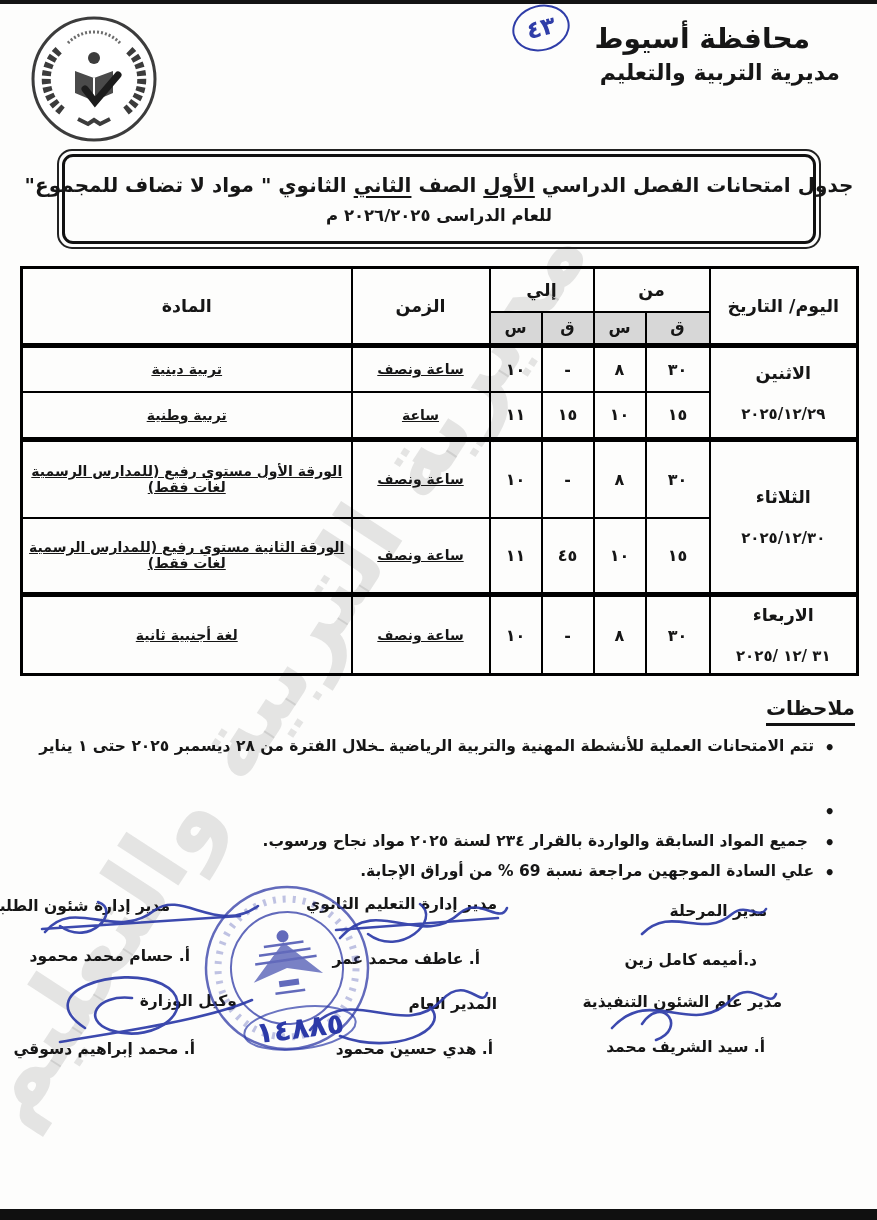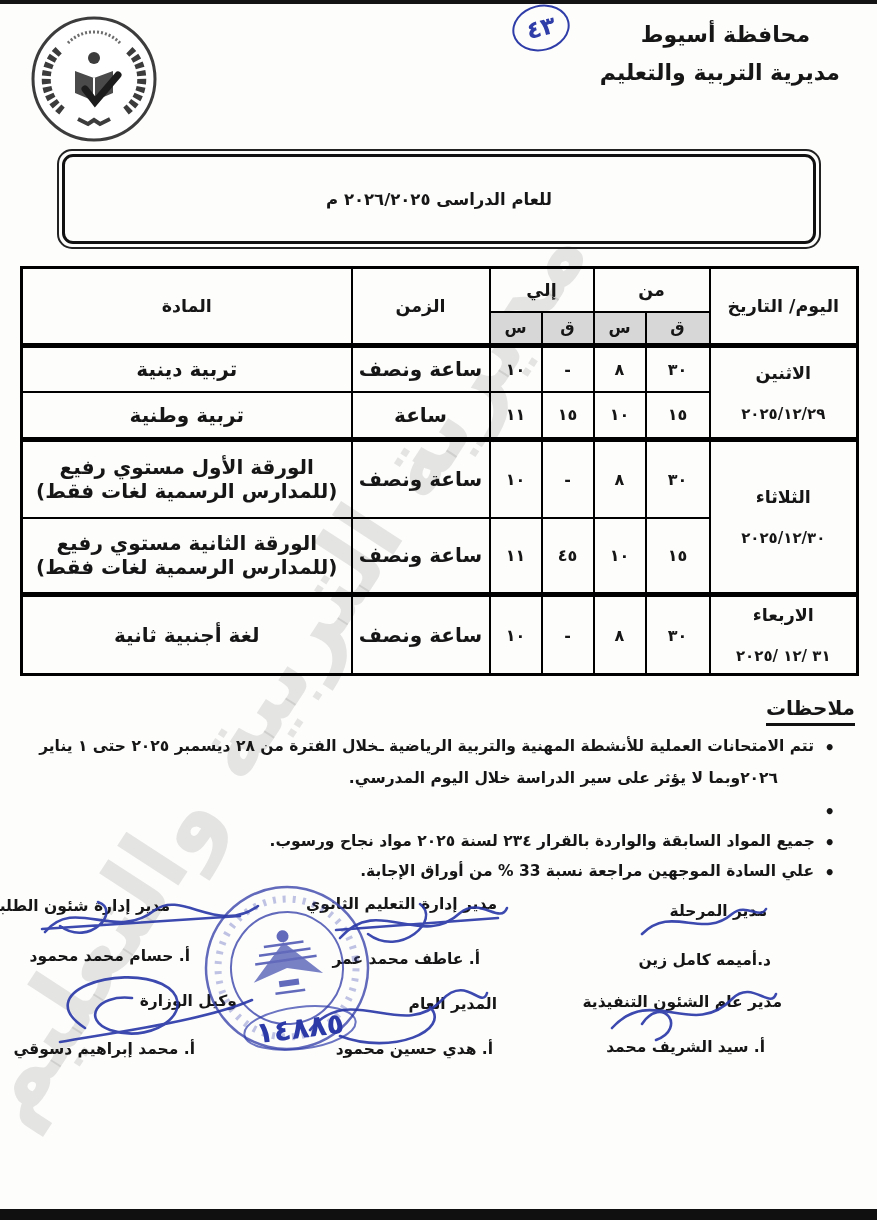--- a/index.html
+++ b/index.html
@@ -7,21 +7,21 @@
   body { font-family:"DejaVu Sans", sans-serif; }
   .page {
     position:relative; width:877px; height:1220px; background:#fdfdfc;
     overflow:hidden; direction:rtl; color:#161616;
   }
   .edge-top { position:absolute; top:0; left:0; width:877px; height:4px; background:#141414; z-index:9; }
   .edge-bottom { position:absolute; bottom:0; left:0; width:877px; height:11px; background:#101010; z-index:9; }
 
   
   .org-line { position:absolute; font-weight:bold; white-space:nowrap; z-index:3; }
-  .org-line1 { top:22px; right:67px; font-size:22px; }
+  .org-line1 { top:22px; right:67px; font-size:28px; }
   .org-line2 { top:60px; right:37px; font-size:22px; }
   .org-line3 { top:100px; right:14px; font-size:15.5px; }
   .circled-number {
     position:absolute; top:5px; left:512px; width:58px; height:46px;
     border:2.5px solid #2f3da8; border-radius:50%;
     display:flex; align-items:center; justify-content:center;
     color:#2f3da8; font-size:24px; font-weight:bold;
     transform:rotate(-14deg); z-index:3;
   }
   .logo { position:absolute; top:13px; left:28px; z-index:3; }
@@ -58,40 +58,40 @@
   table.exam { border:3.5px solid #000; }
   th.hsub { background:#d7d7d7; font-size:16px; height:34px; }
   thead th { font-size:17.5px; }
   tr.hrow1 { height:44px; }
   tr.r-mon1 { height:46px; } tr.r-mon2 { height:48px; }
   tr.r-tue1 { height:78px; } tr.r-tue2 { height:77px; }
   tr.r-wed  { height:80px; }
   tr.grp td { border-top:5px solid #000; }
   tbody tr:first-child td { border-top:5px solid #000; }
   td.c-num { font-size:16px; }
-  td.c-dur, td.c-subj { font-size:20px; }
+  td.c-dur, td.c-subj { font-size:14px;text-decoration:underline; }
   td.c-day { font-size:17px; }
   .day-name { font-size:17.5px; }
   .day-date { font-size:15px; margin-top:22px; }
 
   
   .notes-heading {
     position:absolute; top:696px; right:22px; font-size:20px; font-weight:bold;
     border-bottom:3px solid #111; padding-bottom:3px; z-index:3; white-space:nowrap;
   }
   .note-bullet { position:absolute; font-size:17px; font-weight:bold; z-index:3; }
   .note-text { position:absolute; font-size:15.5px; font-weight:bold; white-space:nowrap; z-index:3; }
   .nb1 { top:738px; right:42px; } .nt1a { top:737px; right:63px; } .nt1b { top:769px; right:99px; }
   .nb2 { top:802px; right:42px; } .nt2 { top:801px; right:63px; }
-  .nb3 { top:833px; right:42px; } .nt3 { top:832px; right:62px;margin-left:44px; }
+  .nb3 { top:833px; right:42px; } .nt3 { top:832px; right:69px;margin-left:44px; }
   .nb4 { top:863px; right:42px; } .nt4 { top:862px; right:63px; }
 
   
   .sig-title, .sig-name { position:absolute; font-weight:bold; font-size:15.5px; white-space:nowrap; z-index:3; }
-  .sg0t { top:902px;  right:110px; } .sg0n { top:951px;  right:106px; }
+  .sg0t { top:902px;  right:110px; } .sg0n { top:951px;  right:120px; }
   .sg1t { top:993px;  right:95px;  } .sg1n { top:1038px; right:112px; }
   .sg2t { top:895px;  right:380px; } .sg2n { top:950px;  right:397px; }
   .sg3t { top:995px;  right:380px; } .sg3n { top:1040px; right:384px; }
   .sg4t { top:897px;  right:707px; } .sg4n { top:947px;  right:687px; }
   .sg5t { top:992px;  right:640px; } .sg5n { top:1040px; right:682px; }
 
   .ink-overlay { position:absolute; top:880px; left:0; width:877px; height:340px; z-index:4; pointer-events:none; }
 </style>
 </head>
 <body>
@@ -113,20 +113,23 @@
     <path d="M40,30 A36,36 0 0 1 92,30" fill="none" stroke="#3c3c3c" stroke-width="3" stroke-dasharray="2 2" opacity="0.75"></path>
     <path d="M50,106 l10,5 l6,-4 l6,4 l10,-5" fill="none" stroke="#3c3c3c" stroke-width="4"></path>
     <circle cx="66" cy="45" r="6" fill="#3c3c3c"></circle>
     <path d="M47,58 L66,65 L85,58 L85,80 L66,88 L47,80 Z" fill="#4a4a4a"></path>
     <path d="M66,65 L66,88" stroke="#fff" stroke-width="2"></path>
     <path d="M57,76 l10,13 l23,-27" fill="none" stroke="#1c1c1c" stroke-width="7" stroke-linecap="round"></path>
   </svg>
 
   <div class="title-box">
     <div class="title-box-inner">
+      <div class="title-line1">
+        <span>جدول امتحانات الفصل الدراسي </span><span class="u">الأول</span><span> الصف </span><span class="u">الثاني</span><span> الثانوي " مواد لا تضاف للمجموع"</span>
+      </div>
       <div class="title-line2">للعام الدراسى ٢٠٢٦/٢٠٢٥ م</div>
     </div>
   </div>
 
   <table class="exam">
     <colgroup>
       <col style="width:148px">
         <col style="width:64px">
         <col style="width:52px">
       <col style="width:52px">
@@ -202,29 +205,28 @@
         <td class="c-dur">ساعة ونصف</td>
         <td class="c-subj">لغة أجنبية ثانية</td>
       </tr>
     </tbody>
   </table>
 
   <div class="notes-heading">ملاحظات</div>
 
   <span class="note-bullet nb1">•</span>
   <div class="note-text nt1a">تتم الامتحانات العملية للأنشطة المهنية والتربية الرياضية ـخلال الفترة من ٢٨ ديسمبر ٢٠٢٥ حتى ١ يناير</div>
-  <div class="note-text nt1b">٢٠٢٦وبما لا يؤثر على سير الدراسة خلال اليوم المدرسي.</div>
 
   <span class="note-bullet nb2">•</span>
 
   <span class="note-bullet nb3">•</span>
   <div class="note-text nt3">جميع المواد السابقة والواردة بالقرار ٢٣٤ لسنة ٢٠٢٥ مواد نجاح ورسوب.</div>
 
   <span class="note-bullet nb4">•</span>
-  <div class="note-text nt4">علي السادة الموجهين مراجعة نسبة 33 % من أوراق الإجابة.</div>
+  <div class="note-text nt4">علي السادة الموجهين مراجعة نسبة 69 % من أوراق الإجابة.</div>
 
   <div class="sig-title sg0t">مدير المرحلة</div>
   <div class="sig-name  sg0n">د.أميمه كامل زين</div>
   <div class="sig-title sg1t">مدير عام الشئون التنفيذية</div>
   <div class="sig-name  sg1n">أ. سيد الشريف محمد</div>
   <div class="sig-title sg2t">مدير إدارة التعليم الثانوي</div>
   <div class="sig-name  sg2n">أ. عاطف محمد عمر</div>
   <div class="sig-title sg3t">المدير العام</div>
   <div class="sig-name  sg3n">أ. هدي حسين محمود</div>
   <div class="sig-title sg4t">مدير إدارة شئون الطلبة</div>

